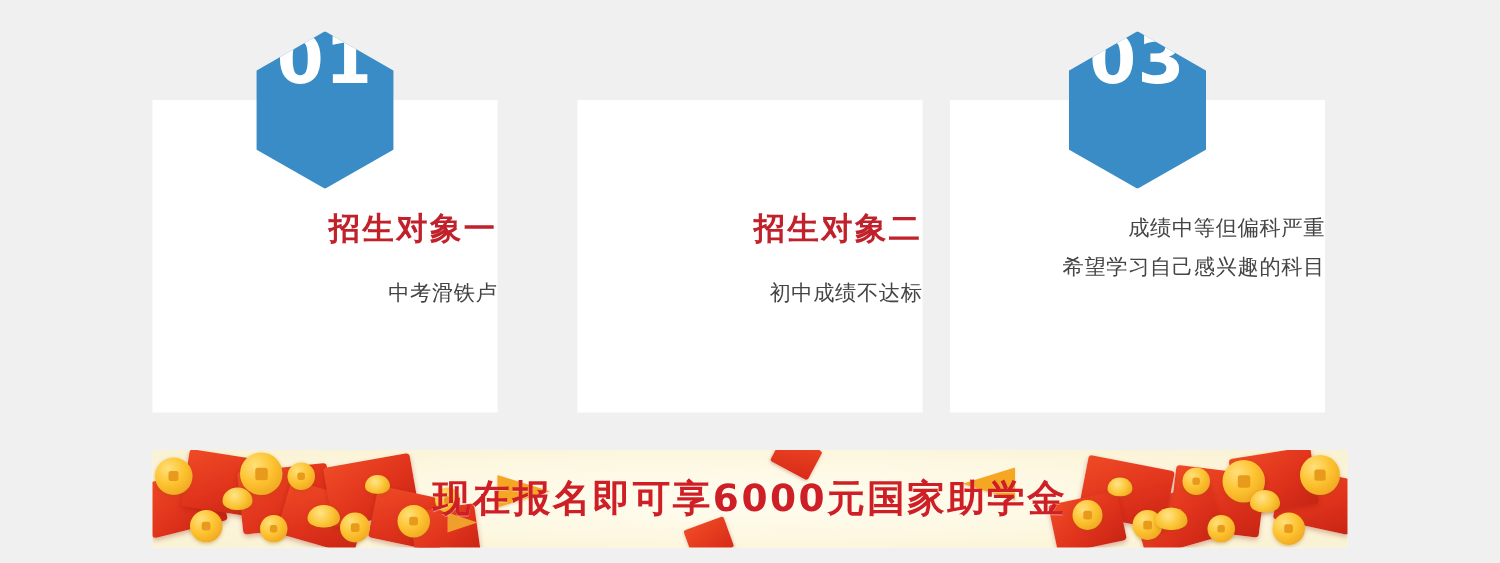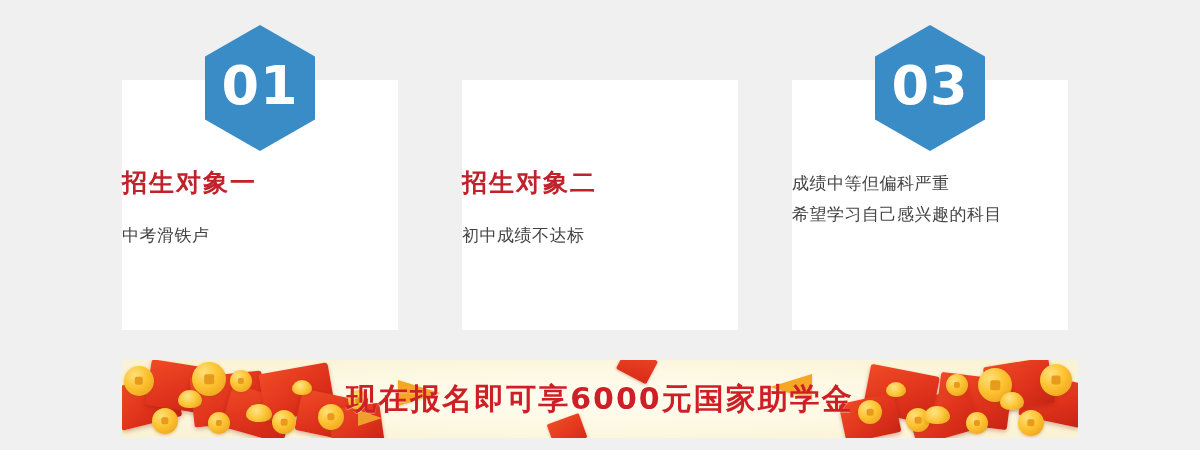--- a/index.html
+++ b/index.html
@@ -24,54 +24,54 @@
   
   .card {
     position: absolute;
     top: 80px;
     width: 276px;
     height: 250px;
     background: #ffffff;
   }
   .card-1 { left: 122px; }
   .card-2 { left: 462px; }
-  .card-3 { left: 792px; }
+  .card-3 { left: 760px; padding-left: 24px; }
 
   
   .hex {
     position: absolute;
     top: -55px;
     left: 50%;
     transform: translateX(-50%);
     width: 110px;
     height: 126px;
     background: #3a8cc6;
     -webkit-clip-path: polygon(50% 0%, 100% 25%, 100% 75%, 50% 100%, 0% 75%, 0% 25%);
     clip-path: polygon(50% 0%, 100% 25%, 100% 75%, 50% 100%, 0% 75%, 0% 25%);
     display: flex;
-    align-items: center;
+    align-items: flex-start;
     justify-content: center;
   }
   .hex-num {
     color: #ffffff;
     font-size: 54px;
     font-weight: bold;
     letter-spacing: 1px;
     line-height: 1;
     margin-top: -4px;
     font-family: "DejaVu Sans", "Liberation Sans", sans-serif;
   }
 
   
   .card-body {
     position: absolute;
     left: 0;
     right: 0;
     top: 88px;
-    text-align: left;
+    text-align: right;
   }
   .card-title {
     color: #c0212a;
     font-size: 25px;
     font-weight: bold;
     letter-spacing: 2px;
     line-height: 1.2;
     margin: 0 0 22px 0;
   }
   .card-lines {

